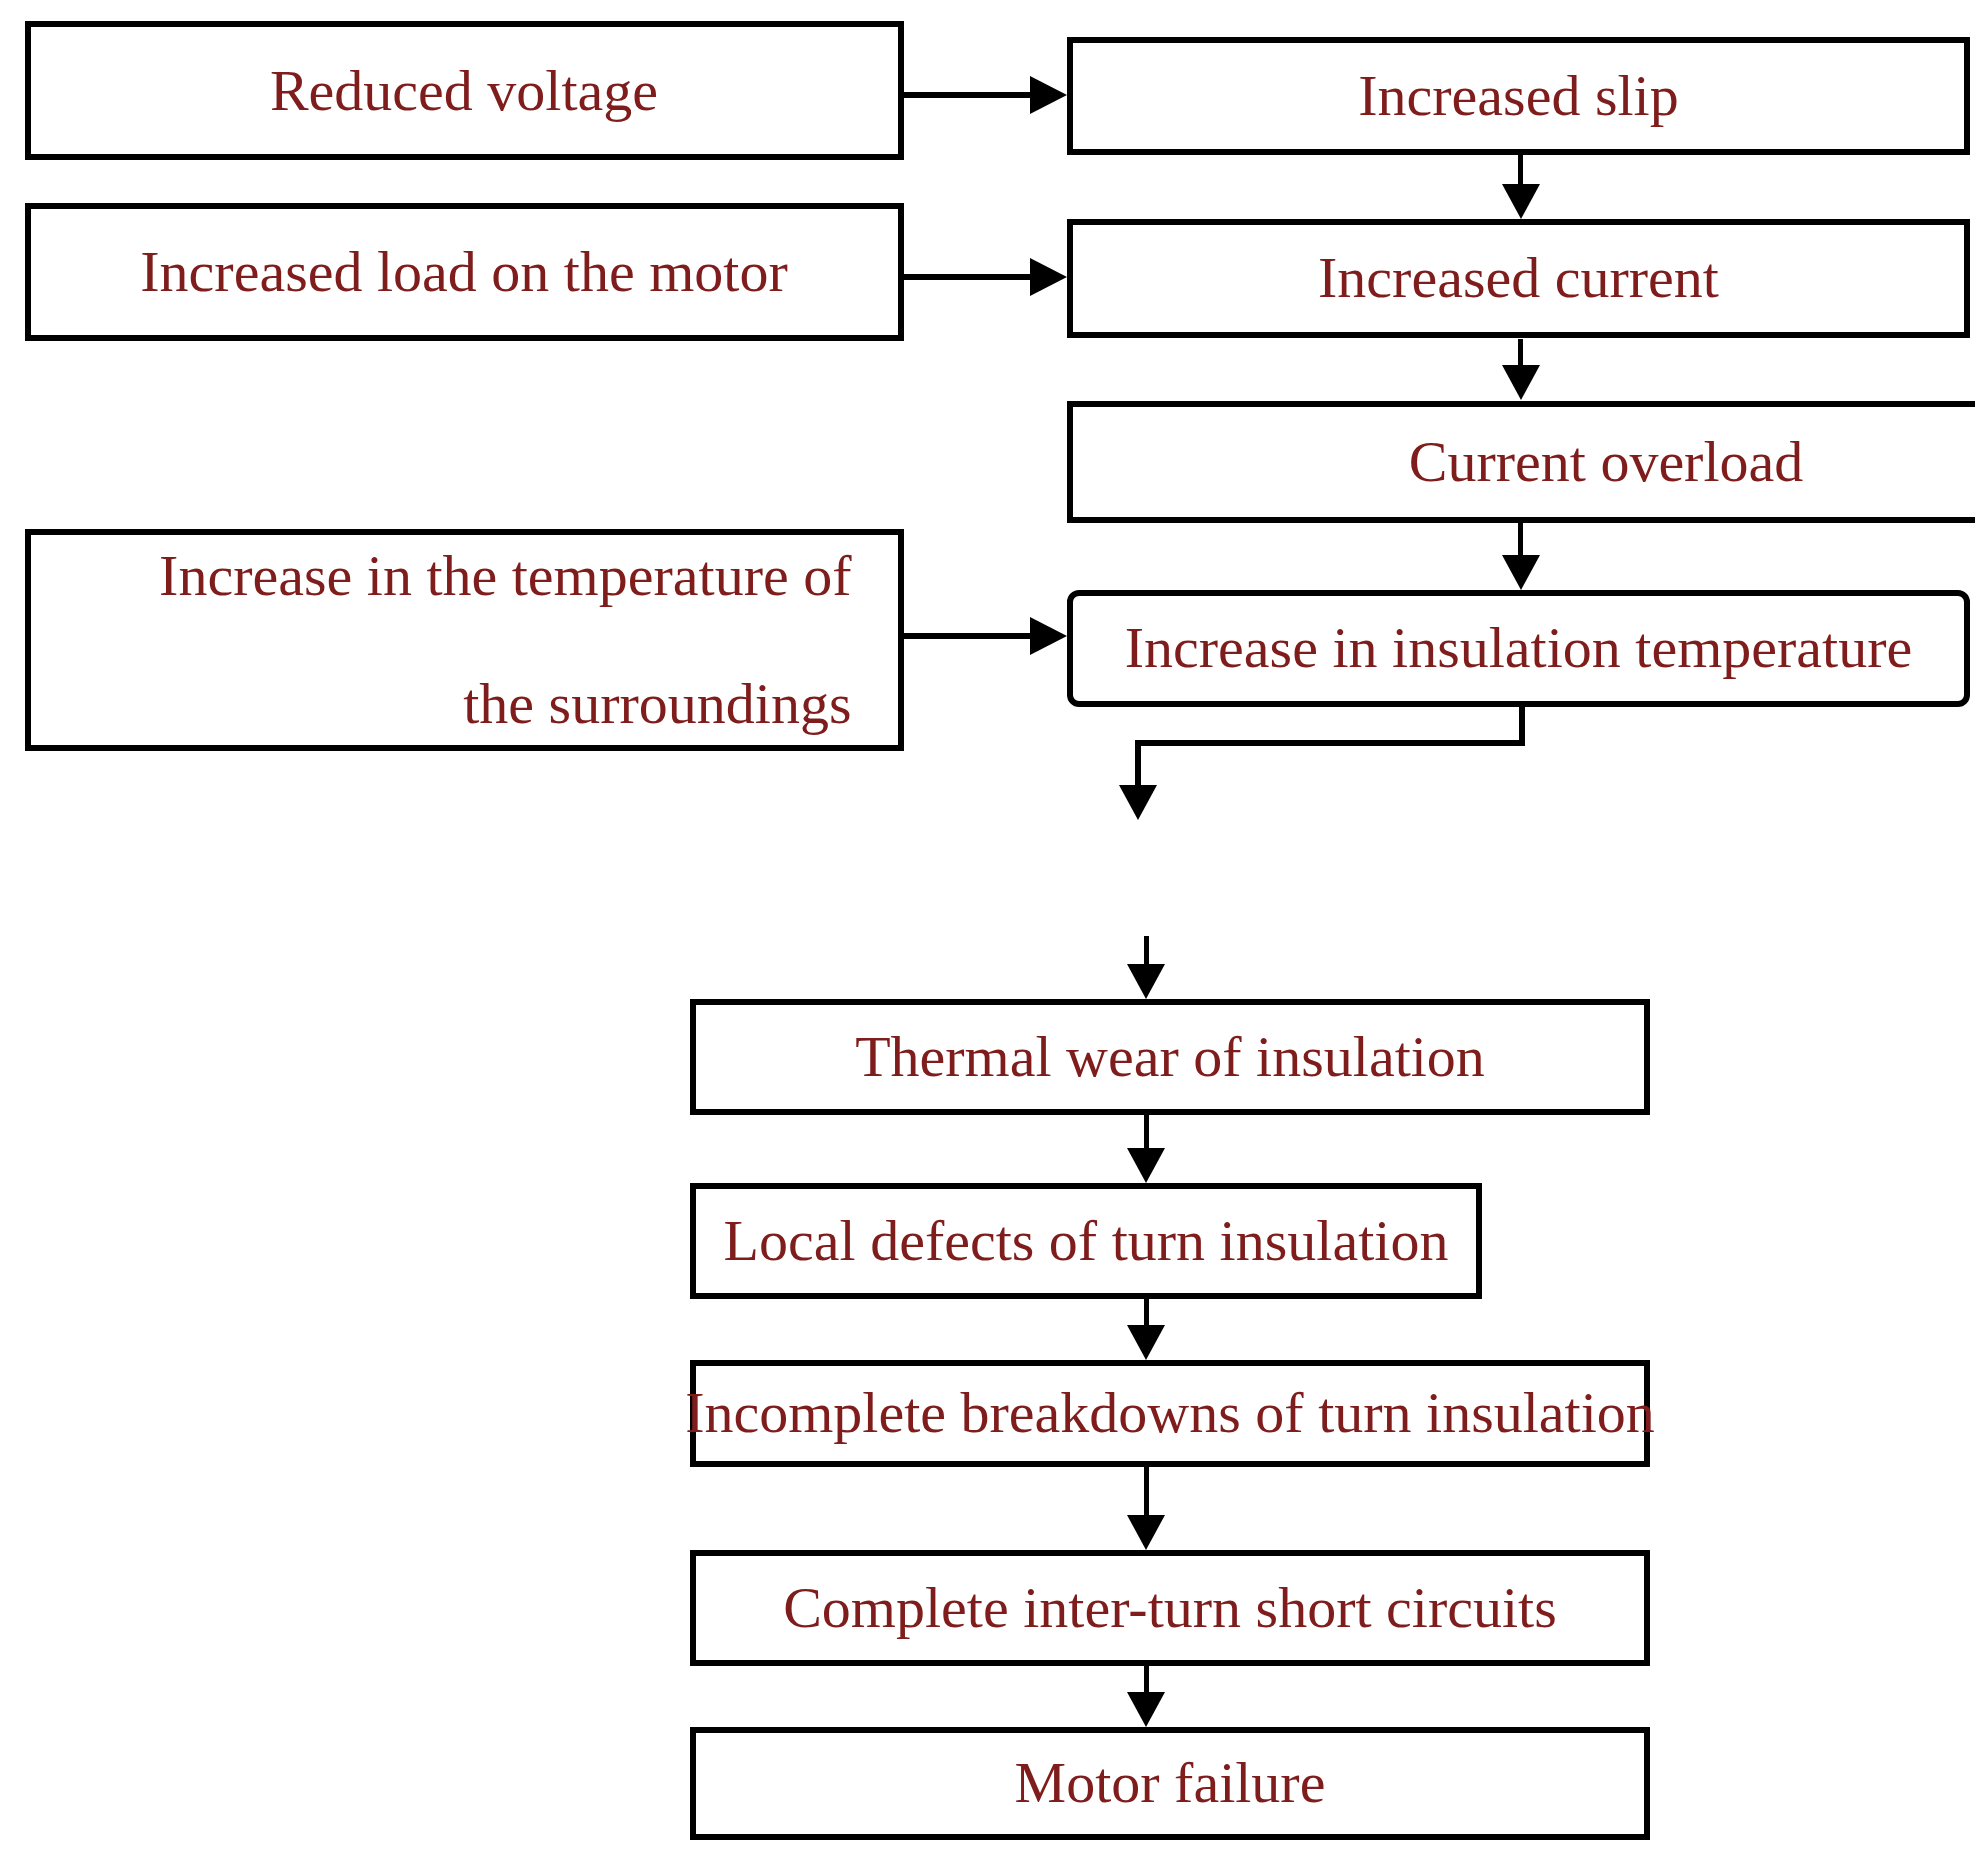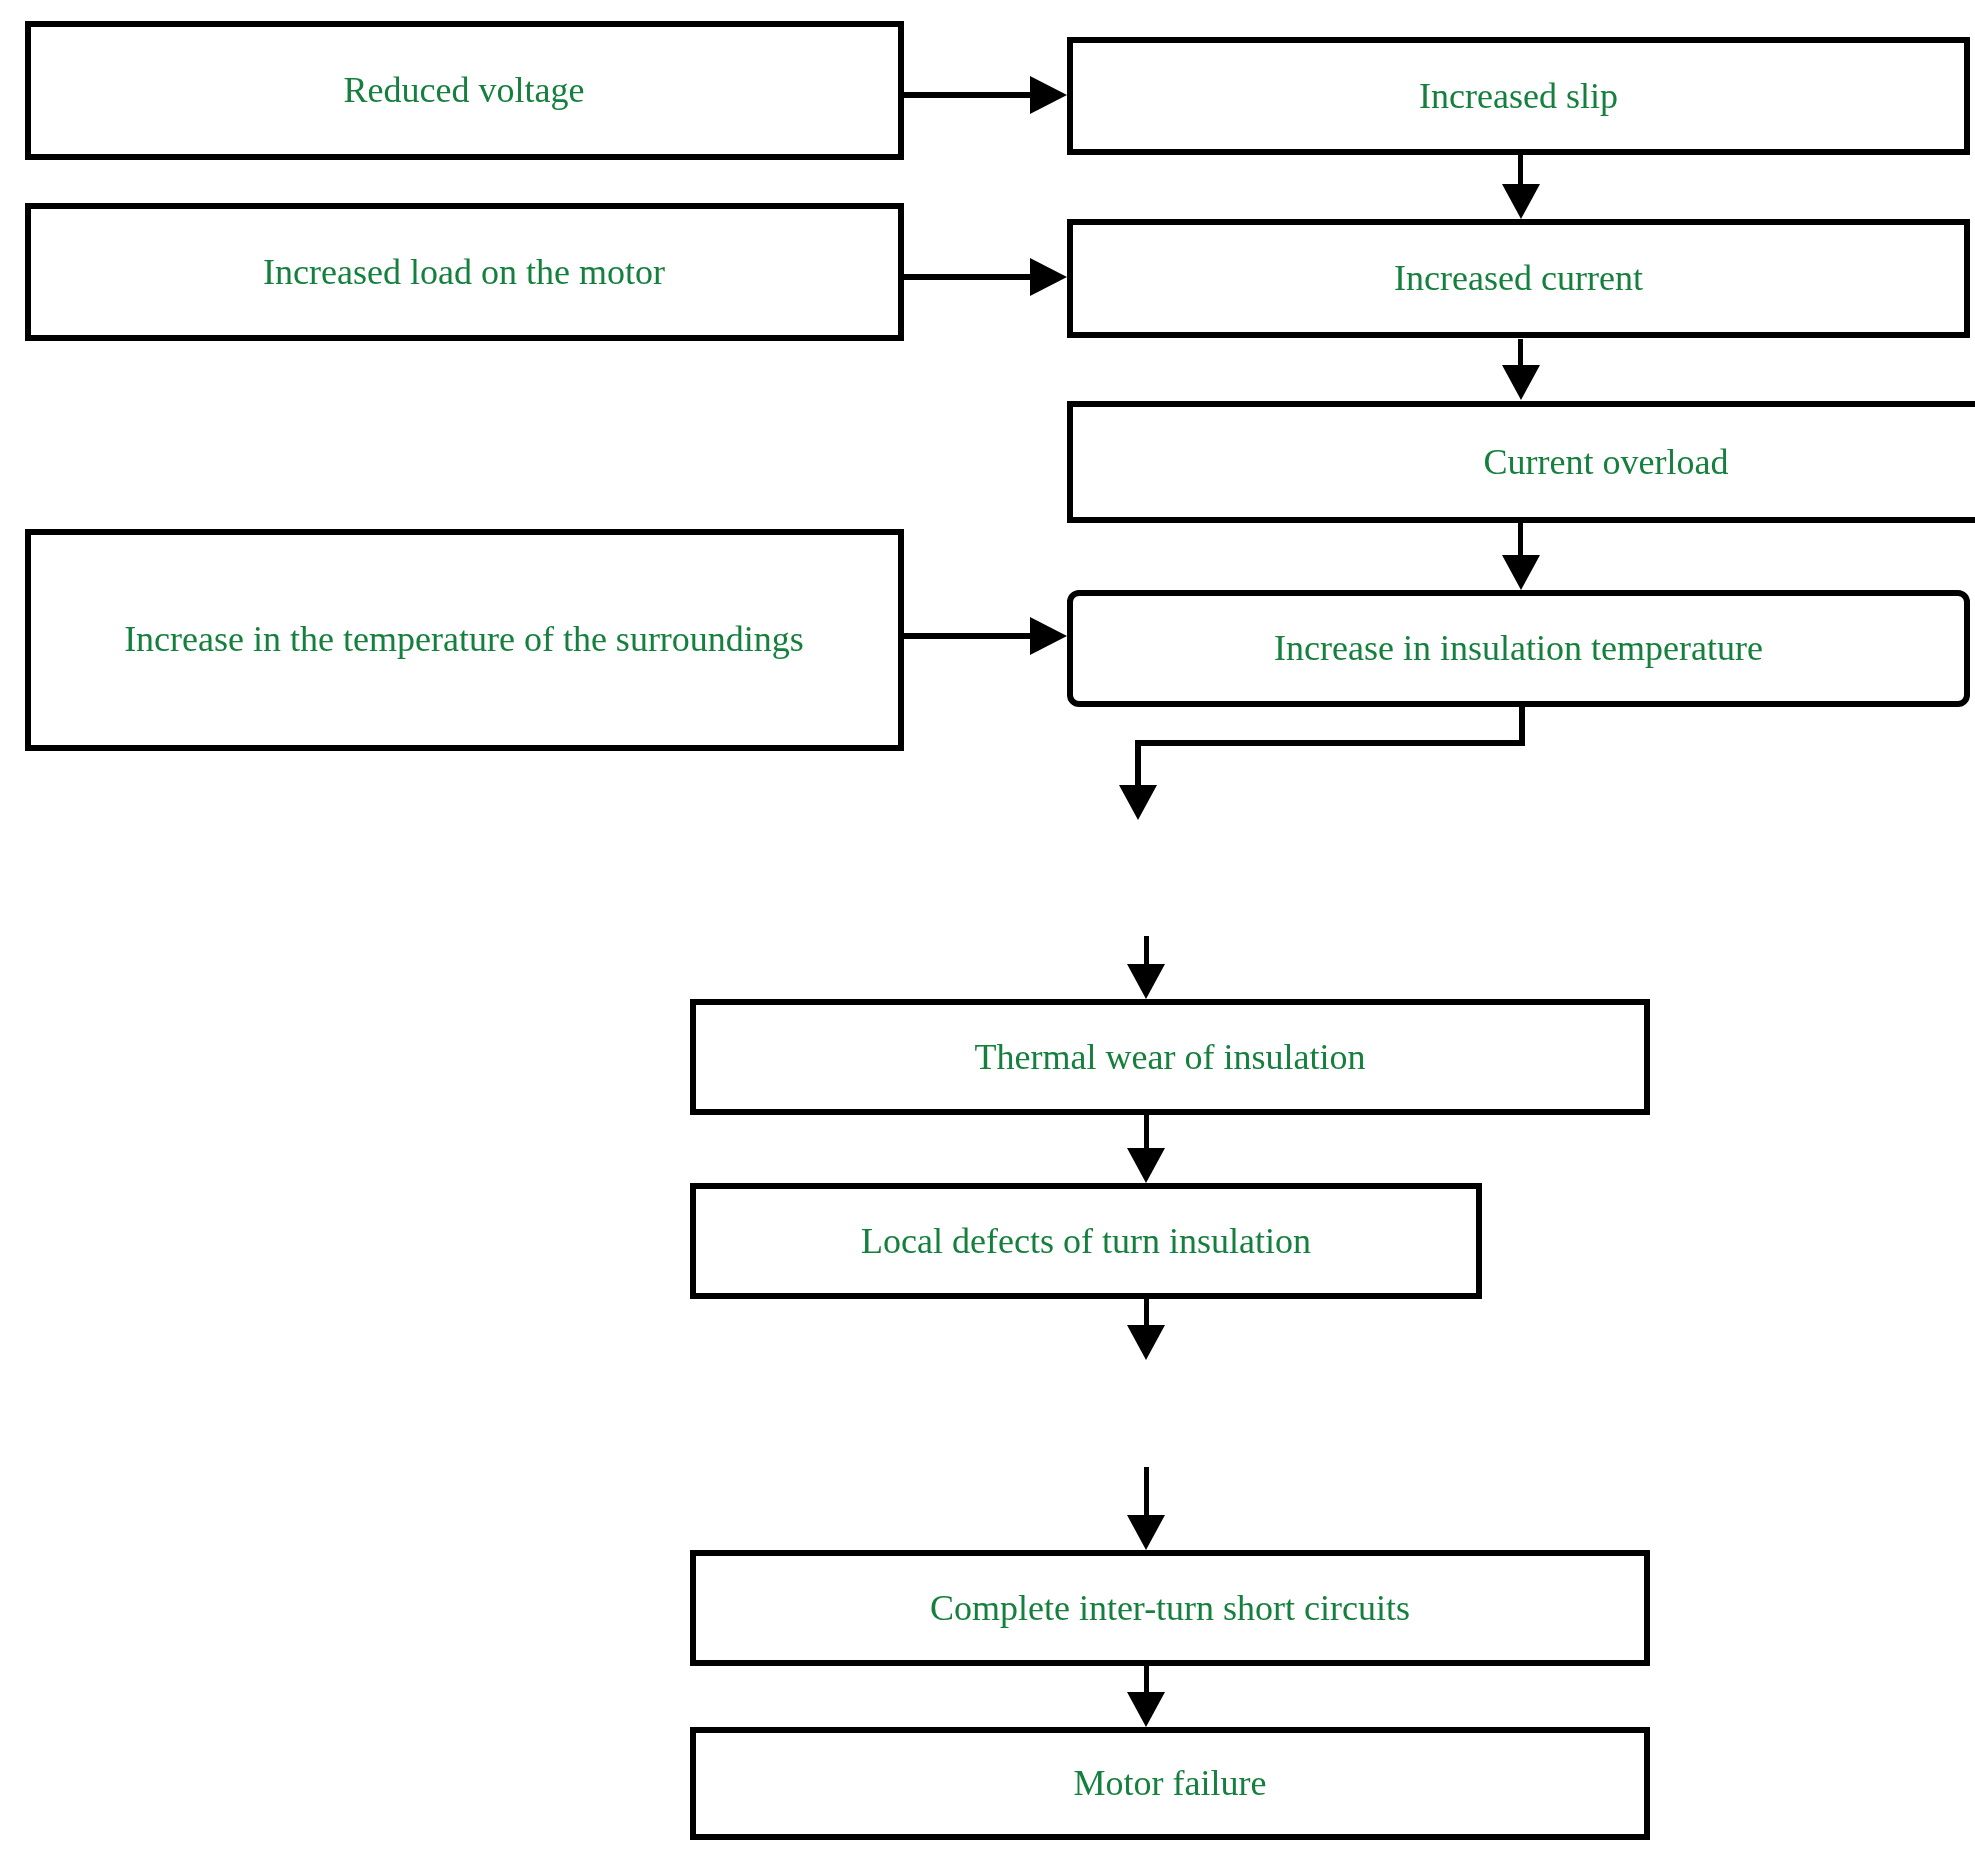--- a/index.html
+++ b/index.html
@@ -17,22 +17,22 @@
   }
   .node {
     position: absolute;
     box-sizing: border-box;
     border: 6.1px solid #000000;
     background: #ffffff;
     display: flex;
     align-items: center;
     justify-content: center;
     text-align: right;
-    color: #15803d;
-    font-size: 36px;
+    color: #7f1d1d;
+    font-size: 58px;
     line-height: 1.25;
     padding: 0 18.3px;
     white-space: nowrap;
   }
   .node.two-line {
     white-space: normal;
     line-height: 2.2;
     padding: 0 46px;
   }
   .hline, .vline {
@@ -71,20 +71,21 @@
 
   <div class="node" style="left:1067px; top:401px; width:1078px; height:122px;">Current overload</div>
 
   <div class="node" style="left:1067px; top:590px; width:903px; height:117px;border-radius:12px;">Increase in insulation temperature</div>
 
 
   <div class="node" style="left:690px; top:999px; width:960px; height:116px;">Thermal wear of insulation</div>
 
   <div class="node" style="left:690px; top:1183px; width:792px; height:116px;">Local defects of turn insulation</div>
 
+  <div class="node" style="left:690px; top:1360px; width:960px; height:107px;">Incomplete breakdowns of turn insulation</div>
 
   <div class="node" style="left:690px; top:1550px; width:960px; height:116px;">Complete inter-turn short circuits</div>
 
   <div class="node" style="left:690px; top:1727px; width:960px; height:113px;">Motor failure</div>
 
   <div class="hline" style="left:903px; top:92px; width:130px; height:6.1px;"></div>
   <div class="head-right" style="left:1030px; top:76px;"></div>
 
   <div class="hline" style="left:903px; top:274px; width:130px; height:6.1px;"></div>
   <div class="head-right" style="left:1030px; top:258px;"></div>

